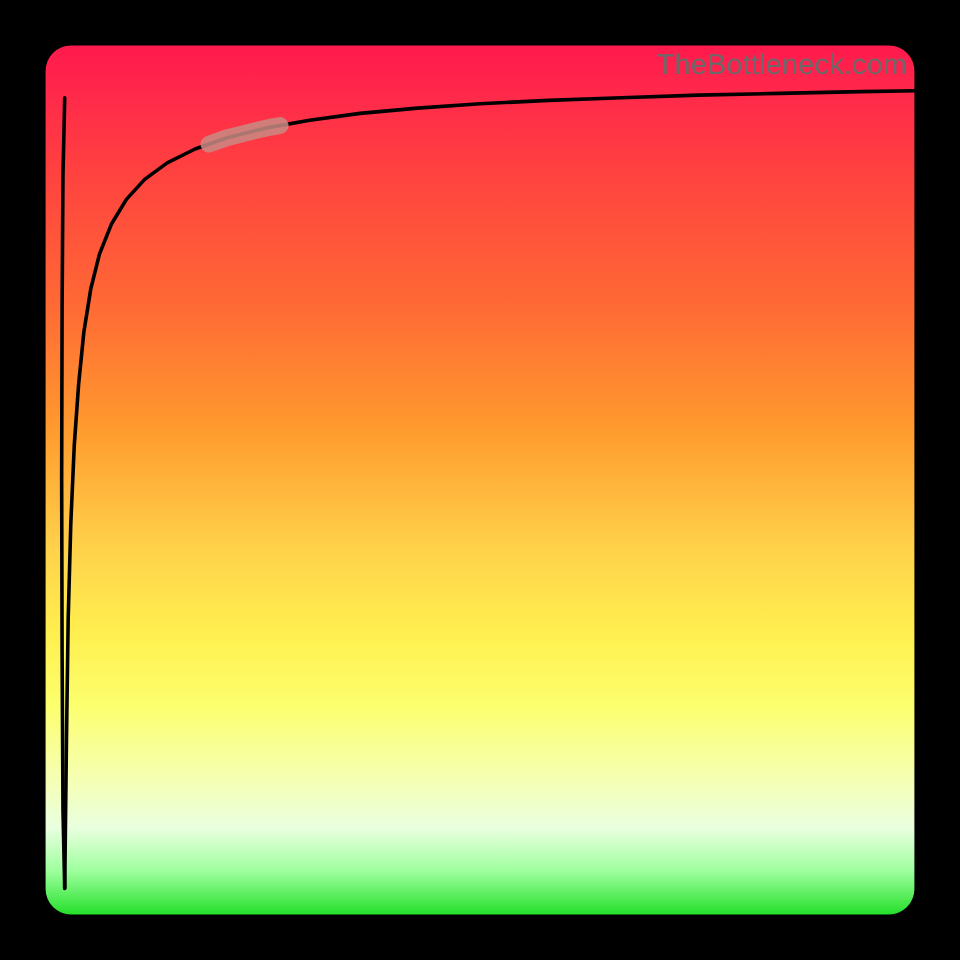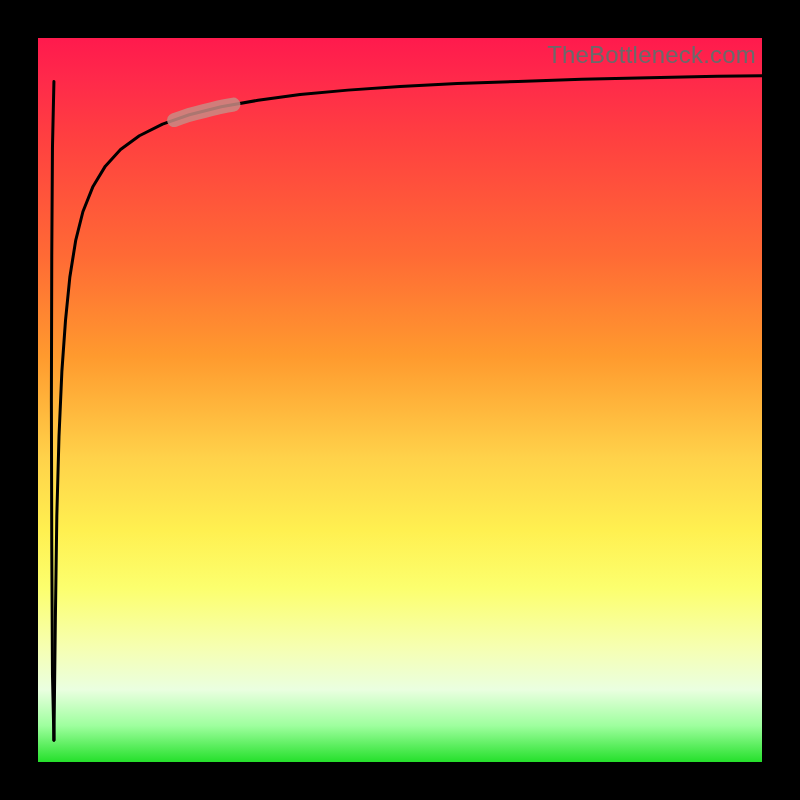--- a/index.html
+++ b/index.html
@@ -30,20 +30,21 @@
       #ff6a35 30%,
       #ff9a2e 44%,
       #ffd24a 58%,
       #fff050 68%,
       #fcff6e 76%,
       #f6ffb0 84%,
       #eaffe0 90%,
       #9eff9e 95%,
       #25e02b 100%
     );
+    border-radius: 21px;
   }
   .watermark {
     position: absolute;
     top: 3px;
     right: 6px;
     color: #6a6a6a;
     font-size: 24px;
     font-weight: 500;
     letter-spacing: 0.2px;
     pointer-events: none;

